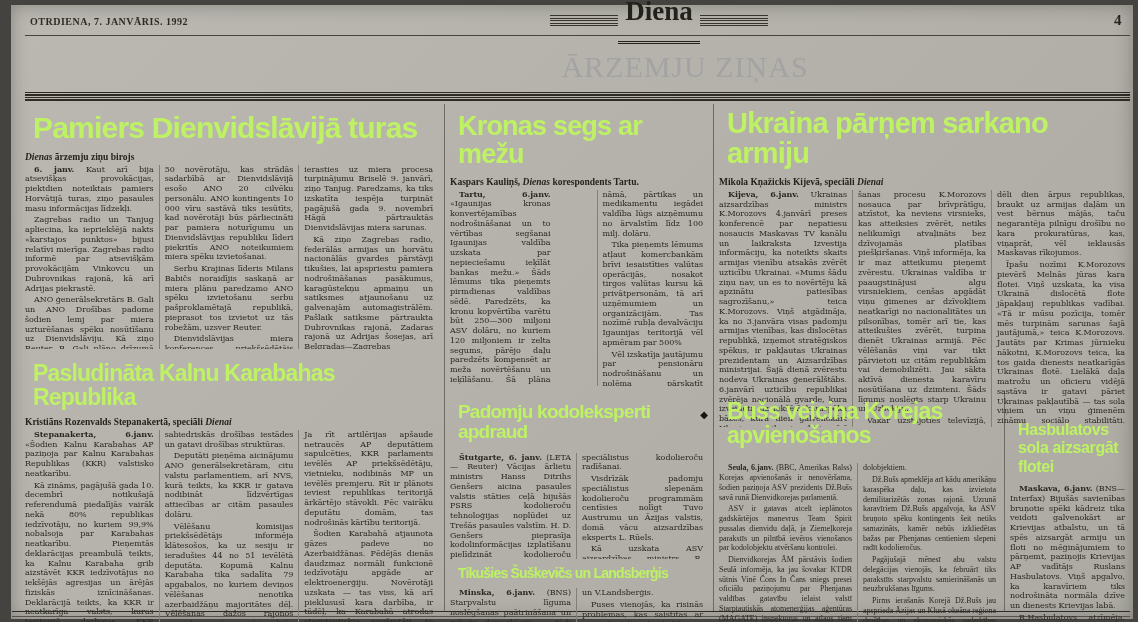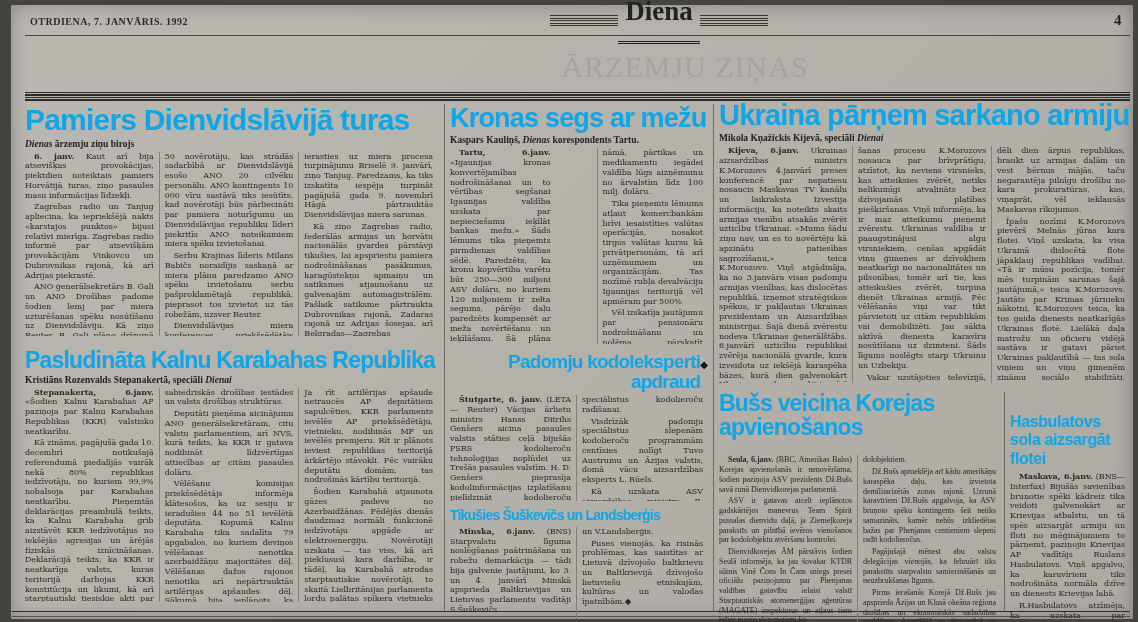--- a/index.html
+++ b/index.html
@@ -28,21 +28,21 @@
     font-family:"Liberation Serif",serif;font-size:30px;color:#a3a3a3;letter-spacing:1px;}
   .thickband{left:25px;top:92px;width:1105px;height:10px;
     background:repeating-linear-gradient(to bottom,#2e2b26 0 1.1px,rgba(0,0,0,0) 1.1px 2.5px);}
   
   .vdiv{width:1px;background:#6d6a63;}
   .bottomrule{left:12px;top:611px;width:1118px;height:4px;
     border-top:1.5px solid #2e2b26;border-bottom:1px solid #55524c;}
   
   .article{color:#2b2822;}
   .h1{font-family:"Liberation Sans","DejaVu Sans",sans-serif;font-weight:700;
-    color:#0ea5e9;margin:0;letter-spacing:-.8px;line-height:1.05;}
+    color:#bef264;margin:8px;letter-spacing:-.8px;line-height:1.05;}
   .byline{font-family:"Liberation Serif",serif;font-size:9.5px;font-weight:bold;
     color:#26231e;margin:3px 0 3px;}
   .byline i{font-style:italic;}
   .cols{display:flex;}
   .col{flex:1;padding:0 5px;overflow:hidden;text-align:justify;
     font-size:8px;line-height:1.22;letter-spacing:-.05px;color:#2b2822;}
   .col:first-child{padding-left:0;}
   .col + .col{border-left:1px solid #827f78;}
   .col p{margin:0 0 2px;text-indent:9px;}
   .col p.cont{text-indent:0;}
@@ -91,21 +91,21 @@
       </div>
   </div>
   <h2 class="h1" style="font-size:23px;margin-top:12px;">Pasludināta Kalnu Karabahas Republika</h2>
   <div class="byline"><b>Kristiāns Rozenvalds Stepanakertā, speciāli </b><i>Dienai</i></div>
   <div class="cols" style="height:214px;">
     <div class="col">
         <p><b>Stepanakerta, 6.janv.</b> «Šodien Kalnu Karabahas AP paziņoja par Kalnu Karabahas Republikas (KKR) valstisko neatkarību.</p>
         <p>Kā zināms, pagājušā gada 10. decembrī notikušajā referendumā piedalījās vairāk nekā 80% republikas iedzīvotāju, no kuriem 99,9% nobalsoja par Karabahas neatkarību. Pieņemtās deklarācijas preambulā teikts, ka Kalnu Karabaha grib aizstāvēt KKR iedzīvotājus no iekšējās agresijas un ārējās fiziskās iznīcināšanas. Deklarācijā teikts, ka KKR ir neatkarīga valsts, kuras teritorijā darbojas KKR konstitūcija un likumi, kā arī starptautiski tiesiskie akti par cilvēktiesību ievērošanu. Visi Kalnu Karabahas iedzīvotāji ir KKR pilsoņi, iespējama arī dubultpilsonība. Republika veido arī savus bruņotos spēkus,</p>
       </div>
     <div class="col">
-        <p class="cont">sabiedriskās drošības iestādes un valsts drošības struktūras.</p>
+        <p class="cont">sabiedriskās drošības iestādes un gatavi drošības struktūras.</p>
         <p>Deputāti pieņēma aicinājumu ANO ģenerālsekretāram, citu valstu parlamentiem, arī NVS, kurā teikts, ka KKR ir gatava nodibināt līdzvērtīgas attiecības ar citām pasaules dolāru.</p>
         <p>Vēlēšanu komisijas priekšsēdētājs informēja klātesošos, ka uz sesiju ir ieradušies 44 no 51 ievēlētā deputāta. Kopumā Kalnu Karabaha tika sadalīta 79 apgabalos, no kuriem deviņos vēlēšanas nenotika azerbaidžāņu majoritātes dēļ. Vēlēšanas dažos rajonos nenotika arī nepārtrauktās artilērijas apšaudes dēļ. Sākumā bija ieplānots, ka pirmā sesija darbu sāks 5.janvārī, taču Azerbaidžānas kaujinieki bloķēja pievedceļus pilsētai, tādējādi liedzot deputātiem iespējas piedalīties sesijā.</p>
       </div>
     <div class="col">
         <p class="cont">Ja rīt artilērijas apšaude netraucēs AP deputātiem sapulcēties, KKR parlaments ievēlēs AP priekšsēdētāju, vietnieku, nodibinās MP un ievēlēs premjeru. Rīt ir plānots ieviest republikas teritorijā ārkārtējo stāvokli. Pēc vairāku deputātu domām, tas nodrošinās kārtību teritorijā.</p>
         <p>Šodien Karabahā atjaunota gāzes padeve no Azerbaidžānas. Pēdējās dienās daudzmaz normāli funkcionē iedzīvotāju apgāde ar elektroenerģiju. Novērotāji uzskata — tas viss, kā arī pieklususī kara darbība, ir tādēļ, ka Karabahā atrodas starptautiskie novērotāji, to skaitā Lielbritānijas parlamenta lordu palātas spīkera vietnieks baronese K. Koksa, starptautiskās kristiešu solidaritātes organizācijas pārstāvis Dž.Aibners un Krievijas AP deputāts A.Šabads.◆</p>
       </div>
   </div>
 </section>
 
@@ -115,21 +115,21 @@
   <div class="cols" style="height:196px;gap:41px;">
     <div class="col">
         <p><b>Tartu, 6.janv.</b> «Igaunijas kronas konvertējamības nodrošināšanai un to vērtības segšanai Igaunijas valdība uzskata par nepieciešamu ieķīlāt bankas mežu.» Šāds lēmums tika pieņemts pirmdienas valdības sēdē. Paredzēts, ka kronu kopvērtība varētu būt 250—300 miljoni ASV dolāru, no kuriem 120 miljoniem ir zelta segums, pārējo daļu paredzēts kompensēt ar meža novērtēšanu un ieķīlāšanu. Šā plāna realizēšanai nāksies ieķīlāt 6—8% Igaunijas mežu kopplatības. Kurus mežus un par kādu cenu ķīlās, tas jāizlemj AP.</p>
       </div>
     <div class="col">
         <p class="cont">nāmā, pārtikas un medikamentu iegādei valdība lūgs aizņēmumu no ārvalstīm līdz 100 milj. dolāru.</p>
         <p>Tika pieņemts lēmums atļaut komercbankām brīvi iesaistīties valūtas operācijās, nosakot tirgos valūtas kursu kā privātpersonām, tā arī uzņēmumiem un organizācijām. Tas nozīmē rubļa devalvāciju Igaunijas teritorijā vēl apmēram par 500%</p>
         <p>Vēl izskatīja jautājumu par pensionāru nodrošināšanu un nolēma pārskatīt pensijas apmērus katru mēnesi, lai maznodrošinātie iedzīvotāji saņemtu naudu atbilstoši inflācijas pieaugumam un dārdzības palielināšanās tempiem.◆</p>
       </div>
   </div>
-  <div class="subhead-row" style="margin-top:8px;text-align:right;">
+  <div class="subhead-row" style="margin-top:8px;">
     <h2 class="h1" style="font-size:19px;">Padomju kodoleksperti apdraud</h2>
     <span class="hl-mark">◆</span>
   </div>
   <div class="cols" style="height:106px;margin-top:3px;">
     <div class="col">
         <p><b>Štutgarte, 6. janv.</b> (LETA — Reuter) Vācijas ārlietu ministrs Hanss Ditrihs Genšers aicina pasaules valstis stāties ceļā bijušās PSRS kodolieroču tehnoloģijas noplūdei uz Trešās pasaules valstīm. H. D. Genšers pieprasīja kodolinformācijas izplatīšanu pielīdzināt kodolieroču izplatīšanai un aizliegt to saskaņā ar Kodolieroču neizplatīšanas līgumu.</p>
       </div>
     <div class="col">
         <p class="cont">speciālistus kodolieroču radīšanai.</p>
         <p>Visdrīzāk padomju speciālistus slepenām kodolieroču programmām centīsies nolīgt Tuvo Austrumu un Āzijas valstis, domā vācu aizsardzības eksperts L. Rūels.</p>

